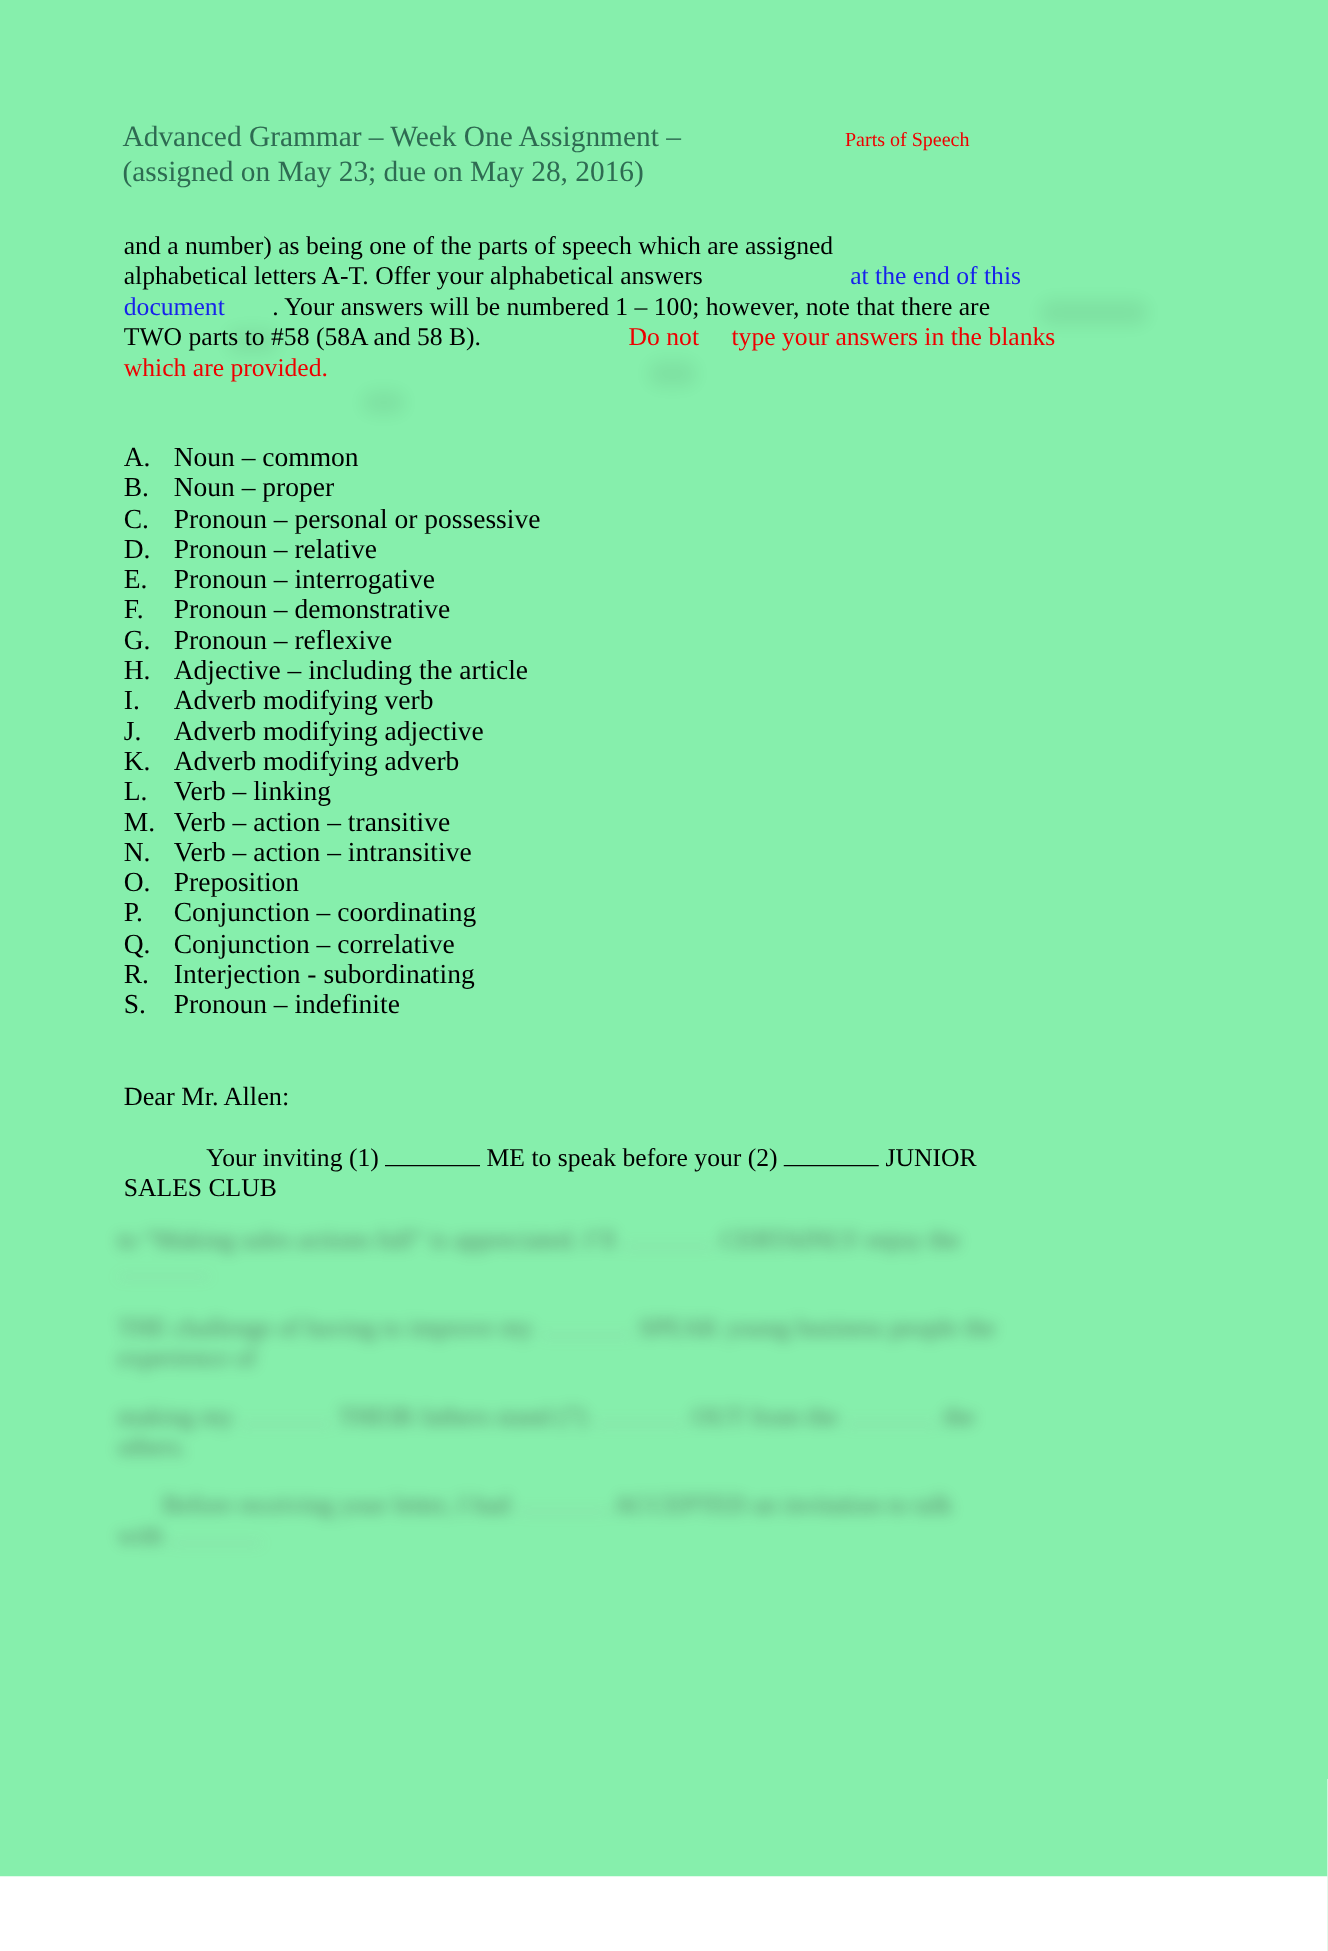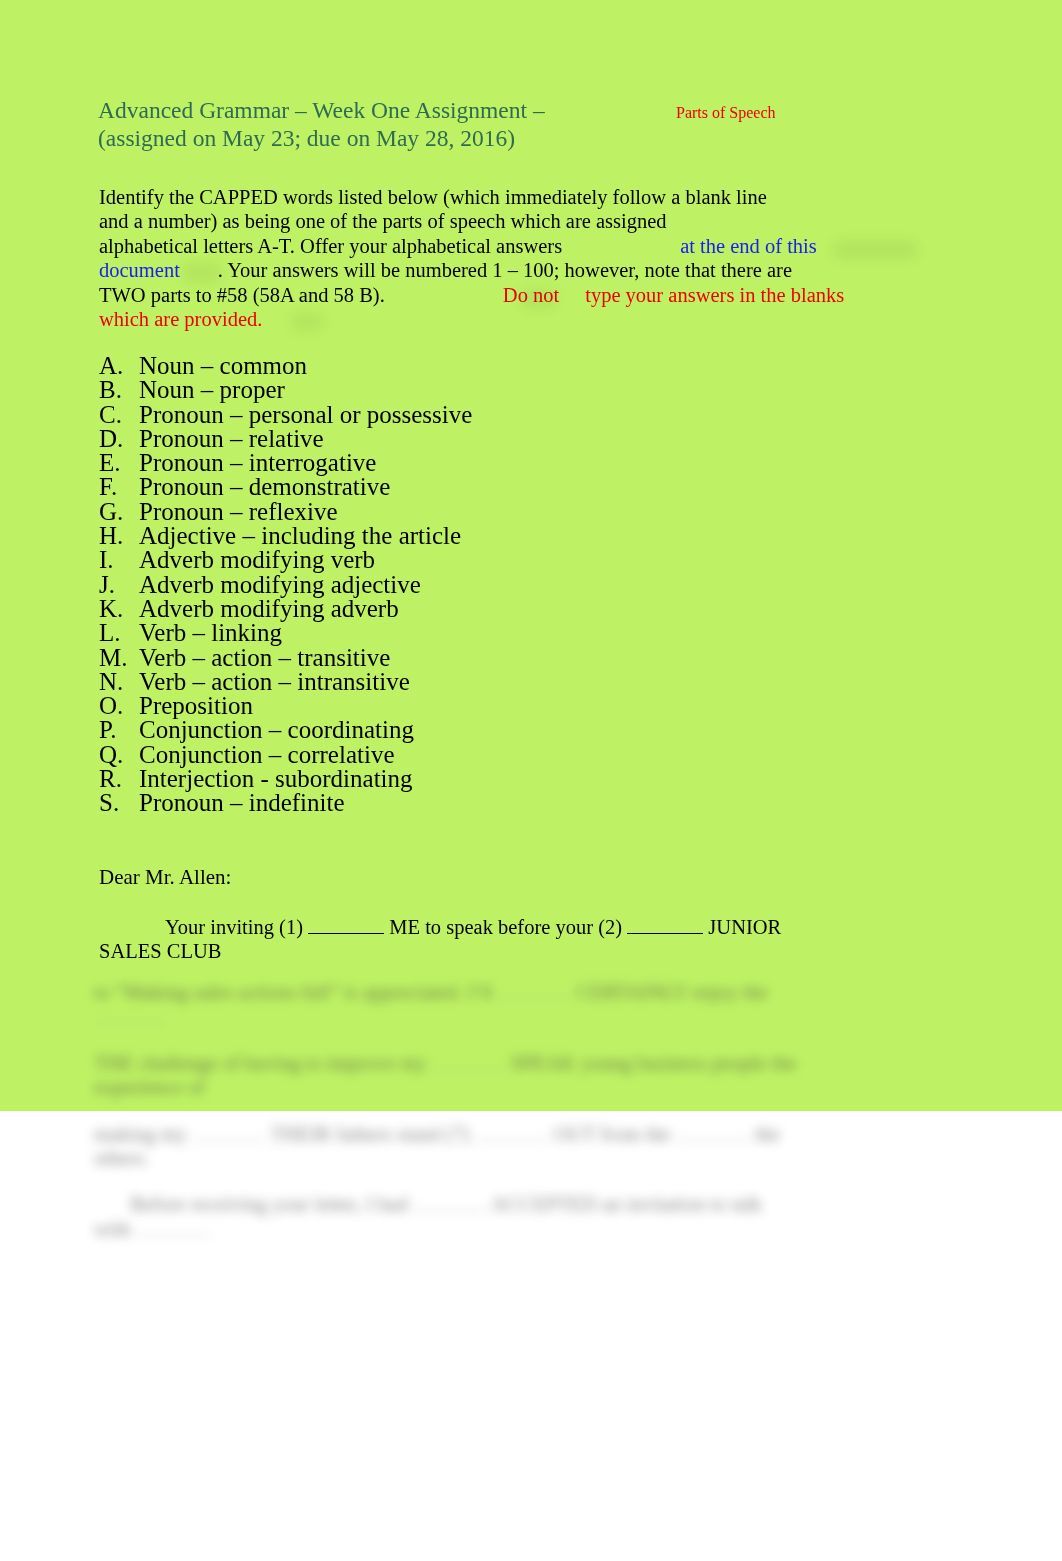--- a/index.html
+++ b/index.html
@@ -14,22 +14,22 @@
     overflow: hidden;
     font-family: "Liberation Serif", "DejaVu Serif", serif;
     color: #000000;
     -webkit-font-smoothing: antialiased;
   }
 
   .page {
     position: absolute;
     left: 0; top: 0;
     width: 1062px;
-    height: 1111px;
-    background: #bef264;
+    height: 1501px;
+    background: #86efac;
   }
 
   
   .header {
     position: absolute;
     left: 98px;
     top: 96px;
     width: 880px;
   }
   .header-row {
@@ -79,21 +79,21 @@
     border-radius: 8px;
     pointer-events: none;
   }
 
   
   .pos-list {
     position: absolute;
     left: 99px;
     top: 354px;
     width: 600px;
-    font-size: 25px;
+    font-size: 22px;
     line-height: 24.3px;
   }
   .pos-item { white-space: nowrap; }
   .pos-letter {
     display: inline-block;
     width: 40px;
   }
 
   
   .salutation {
@@ -154,21 +154,20 @@
     <div class="header-row">
       <div class="title-block">
         <div class="title-line">Advanced Grammar – Week One Assignment –</div>
         <div class="title-line">(assigned on May 23; due on May 28, 2016)</div>
       </div>
       <div class="title-right">Parts of Speech</div>
     </div>
   </div>
 
   <div class="intro">
-    <div class="ln">Identify the CAPPED words listed below (which immediately follow a blank line</div>
     <div class="ln">and a number) as being one of the parts of speech which are assigned</div>
     <div class="ln">
       <span>alphabetical letters A-T. Offer your alphabetical answers</span><span class="gaplg"></span><span class="blue">at the end of this</span>
     </div>
     <div class="ln">
       <span class="blue">document</span><span class="gapmd"></span><span>. Your answers will be numbered 1 – 100; however, note that there are</span>
     </div>
     <div class="ln">
       <span>TWO parts to #58 (58A and 58 B).</span><span class="gaplg"></span><span class="red">Do not</span><span class="gapsm"></span><span class="red">type your answers in the blanks</span>
     </div>

